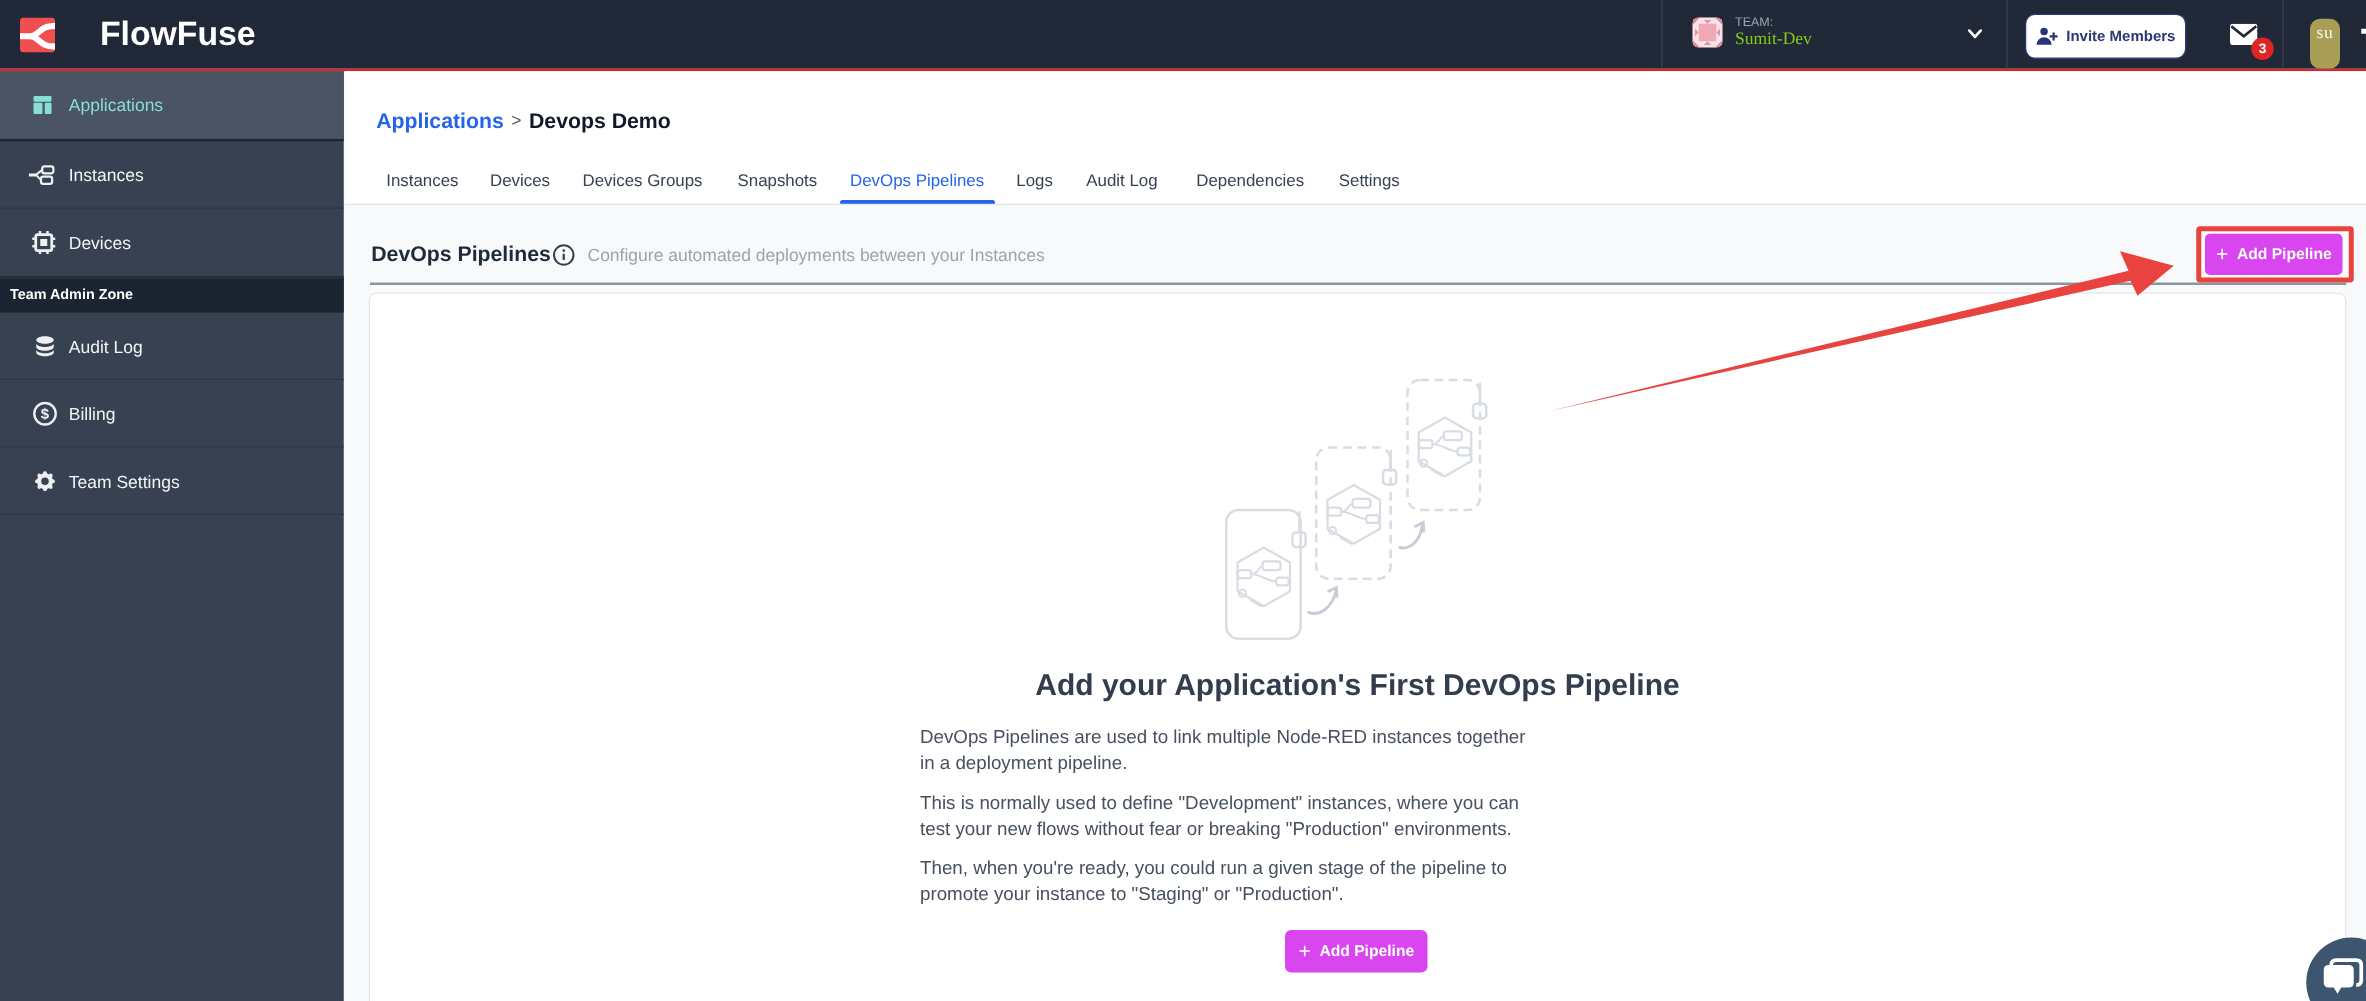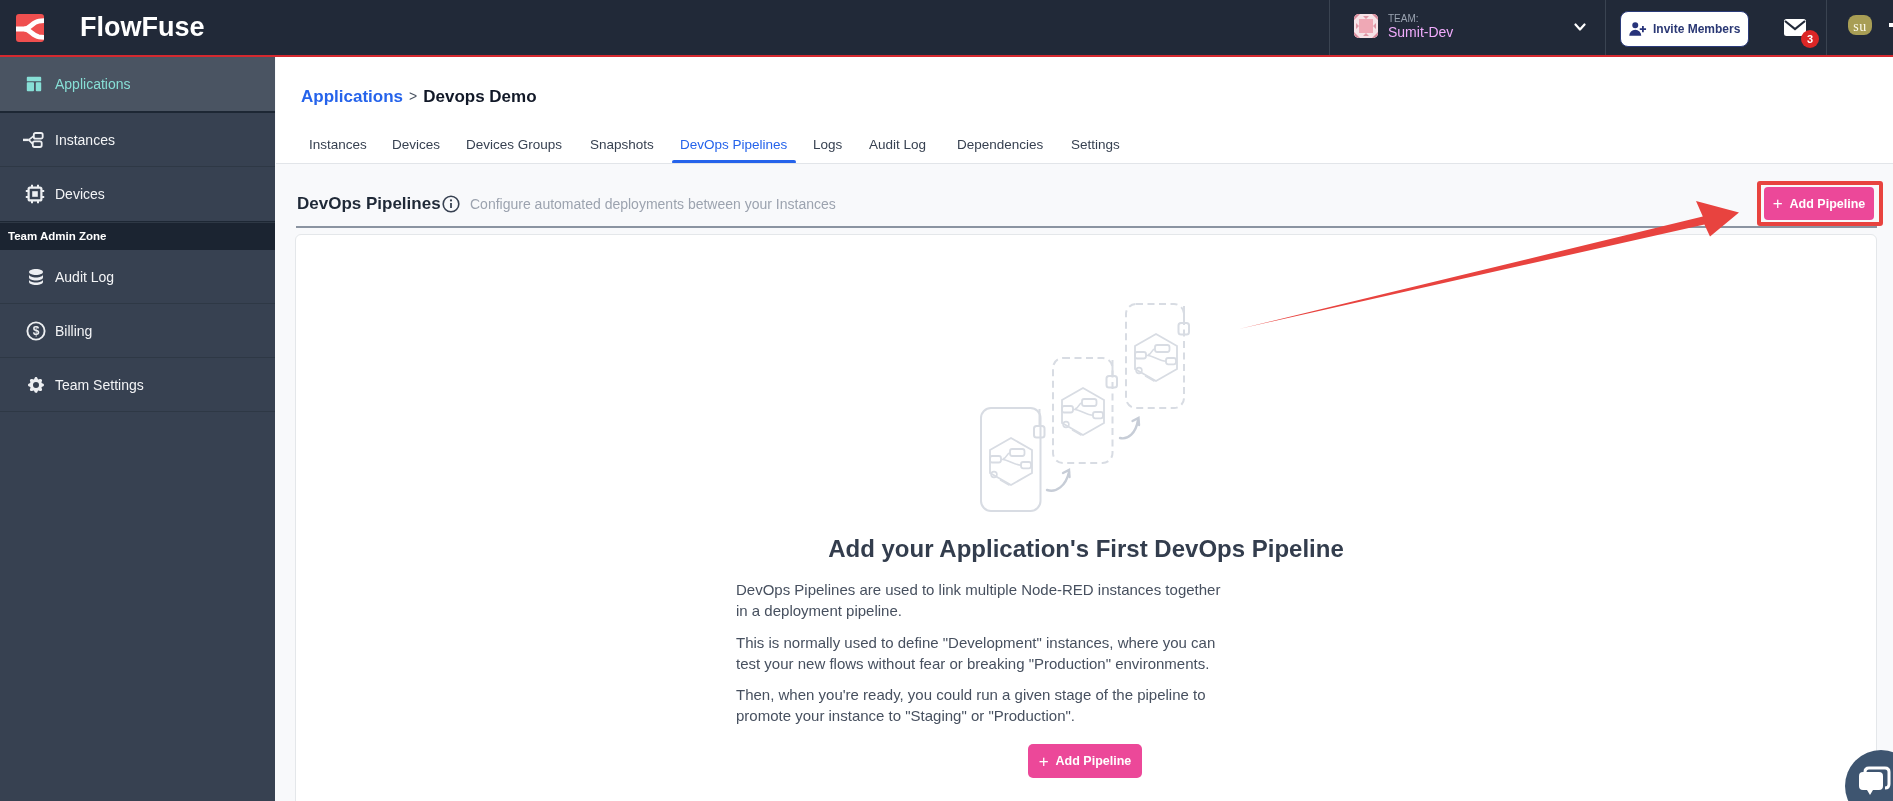--- a/index.html
+++ b/index.html
@@ -6,25 +6,25 @@
 html,body { width:1893px; height:801px; overflow:hidden; font-family:"Liberation Sans", sans-serif; background:#F8F9FB; }
 .abs { position:absolute; }
 
 
 #navbar { position:absolute; left:0; top:0; width:1893px; height:55px; background:#212938; }
 #redline { position:absolute; left:0; top:55px; width:1893px; height:2px; background:#D5292F; }
 #logoTxt { position:absolute; left:53px; top:13px; color:#fff; font-size:27px; font-weight:bold; letter-spacing:0px; line-height:29px;margin-left:27px; }
 .navdiv { position:absolute; top:0; width:1px; height:55px; background:#3A4351; }
 #teamAv { position:absolute; left:1354px; top:14px; width:24px; height:24px; border-radius:5px; background:#F4CBD2; overflow:hidden; }
 #teamLbl { position:absolute; left:1388px; top:13px; font-size:10px; color:#9AA3B1; }
-#teamName { position:absolute; left:1388px; top:24px; font-size:14px; color:#f0abfc; }
+#teamName { position:absolute; left:1388px; top:24px; font-size:14px; color:#84cc16;font-family:Liberation Serif, serif; }
 #inviteBtn { position:absolute; left:1620px; top:11px; width:129px; height:36px; background:#fff; border:1.5px solid #2B3B7A; border-radius:8px; }
 #inviteBtn span { position:absolute; left:32px; top:10px; font-size:12px; font-weight:bold; color:#2A3874; white-space:nowrap; }
 #mailBadge { position:absolute; left:1801px; top:30px; width:18px; height:18px; border-radius:50%; background:#DC2626; color:#fff; font-size:11px; font-weight:bold; text-align:center; line-height:18px; }
-#suAv { position:absolute; left:1848px; top:15px; width:24px; height:20px; border-radius:8px; background:#A89E55; color:#FCFAEB; font-family:"Liberation Serif",serif; font-size:14px; text-align:center; line-height:23px; letter-spacing:0.5px; }
+#suAv { position:absolute; left:1848px; top:15px; width:24px; height:40px; border-radius:8px; background:#A89E55; color:#FCFAEB; font-family:"Liberation Serif",serif; font-size:14px; text-align:center; line-height:23px; letter-spacing:0.5px; }
 #edgeTick { position:absolute; left:1889px; top:23px; width:4px; height:4px; background:#fff; }
 
 
 #sidebar { position:absolute; left:0; top:57px; width:275px; height:744px; background:#374151; }
 .sitem { position:relative; width:275px; height:54px; }
 .sitem .txt { position:absolute; left:55px; top:50%; transform:translateY(-50%); font-size:14px; color:#F3F4F6; }
 .sitem svg { position:absolute; left:26px; top:50%; transform:translateY(-50%); }
 .sitem.active { background:#4A5462; }
 .sitem.active .txt { color:#87DFD6; }
 .bthick { width:275px; height:2px; background:#1D2734; }
@@ -37,21 +37,21 @@
 #crumb .sep { color:#4B5563; font-weight:normal; font-size:14px; padding:0 6px; position:relative; top:-1px; }
 #crumb .cur { color:#111827; }
 #tabs span { position:absolute; top:138px; font-size:13.5px; color:#374151; line-height:14px; white-space:nowrap; }
 #tabs span.act { color:#2563EB; }
 #tabunder { position:absolute; left:672px; top:160px; width:124px; height:3.5px; background:#2563EB; border-radius:2px; }
 #tabborder { position:absolute; left:276px; top:163px; width:1617px; height:1px; background:#E2E5E9; }
 #h2row { position:absolute; left:297px; top:194px; line-height:19px; }
 #h2row b { font-size:17px; color:#1F2937; }
 #hdesc { position:absolute; left:470px; top:197px; font-size:14px; color:#9CA3AF; line-height:15px; }
 #hborder { position:absolute; left:296px; top:226px; width:1581px; height:2px; background:#8B94A1; }
-.bluebtn { position:absolute; background:#ec4899; border-radius:4px; color:#fff; font-size:12.5px; font-weight:bold; text-align:center; }
+.bluebtn { position:absolute; background:#d946ef; border-radius:4px; color:#fff; font-size:12.5px; font-weight:bold; text-align:center; }
 .bluebtn .plus { font-size:17px; font-weight:normal; vertical-align:-1.5px; }
 #btnTop { left:1764px; top:187px; width:110px; height:33px; line-height:33px; }
 #btnBottom { left:1028px; top:744px; width:114px; height:34px; line-height:34px; border-radius:5px; }
 #redrect { position:absolute; left:1757px; top:181px; width:126px; height:45px; border:4.5px solid #E8433F; border-radius:3px; }
 #card { position:absolute; left:295px; top:234px; width:1582px; height:600px; background:#fff; border:1px solid #E4E7EA; border-radius:6px; }
 #emptyH { position:absolute; left:686px; top:538px; width:800px; text-align:center; font-size:24px; font-weight:bold; color:#333D4D; line-height:22px; }
 .para { position:absolute; left:736px; width:700px; font-size:15px; color:#47505F; line-height:21px; }
 #chat { position:absolute; left:1845px; top:750px; width:72px; height:72px; border-radius:50%; background:#3E5570; }
 </style>
 </head>

